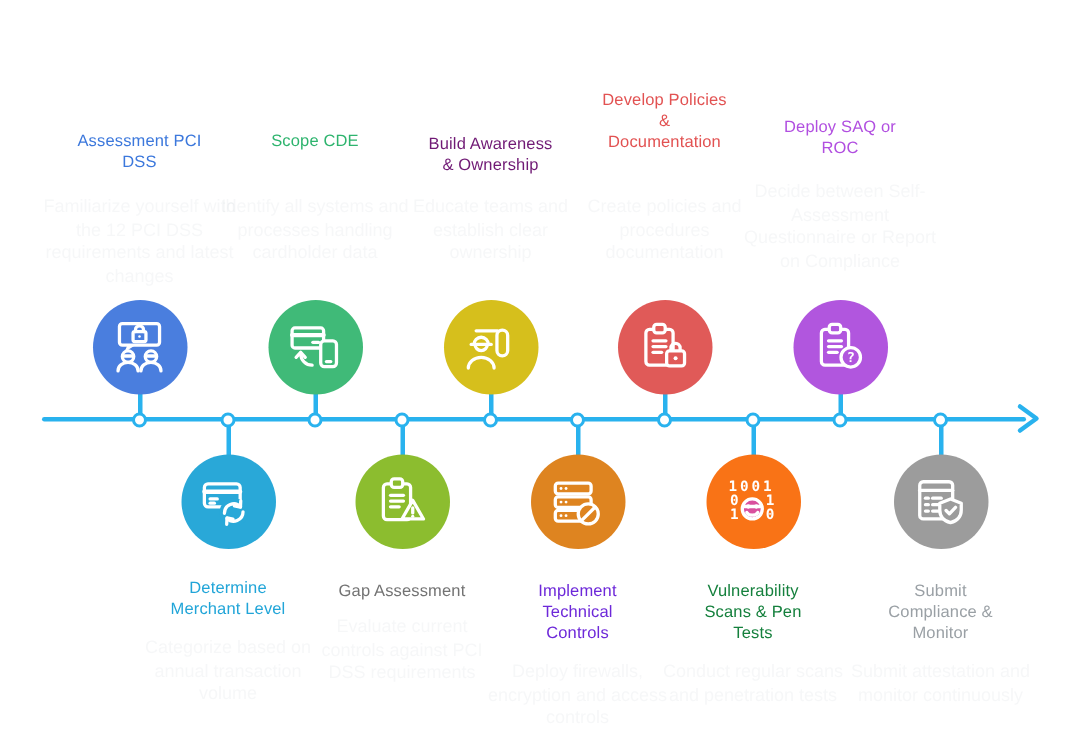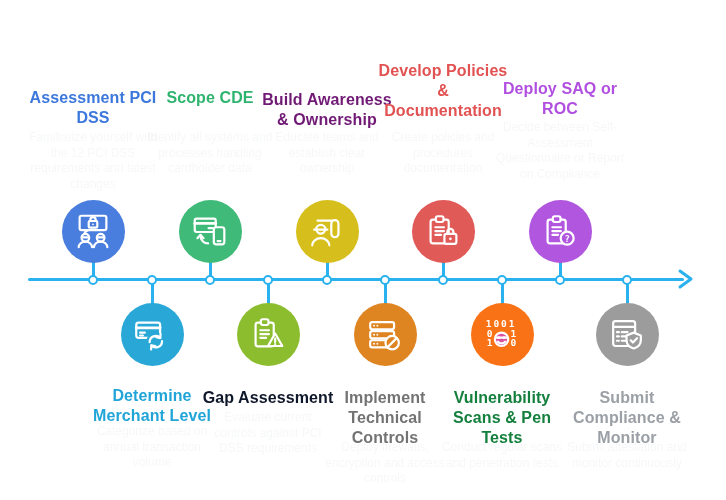--- a/index.html
+++ b/index.html
@@ -14,38 +14,38 @@
   .s5{left:152px}.s6{left:268px}.s7{left:385px}.s8{left:502px}.s9{left:627px}
   .circle{position:absolute;left:-31.5px;width:63px;height:63px;border-radius:50%;
           display:flex;align-items:center;justify-content:center;}
   .top .circle{top:200px}
   .bottom .circle{top:303px}
   .stem{position:absolute;left:-1.5px;width:3px;background:#29b2ee;}
   .top .stem{top:262px;height:17px;}
   .bottom .stem{top:281px;height:23px;}
   .node{position:absolute;top:274.5px;left:-5px;width:10px;height:10px;border-radius:50%;
         background:#fff;border:2.5px solid #29b2ee;box-sizing:border-box;}
-  .title{position:absolute;left:-72px;width:144px;text-align:center;font-weight:bold;
-         font-size:16px;line-height:1.26;white-space:pre-line;letter-spacing:.1px;}
+  .title{position:absolute;left:-72px;width:144px;text-align:center;font-weight:normal;
+         font-size:11px;line-height:1.26;white-space:pre-line;letter-spacing:.1px;}
   .desc{position:absolute;left:-66px;width:132px;text-align:center;font-size:12px;line-height:1.3;
         color:rgba(100,115,125,0.055);}
   
   .s0 .title{top:88px}.s1 .title{top:88px}.s2 .title{top:90px}.s3 .title{top:61px}.s4 .title{top:79px}
   .s5 .title{top:386px}.s6 .title{top:388px}.s7 .title{top:388px}.s8 .title{top:388px}.s9 .title{top:388px}
   .s0 .desc,.s1 .desc,.s2 .desc,.s3 .desc{top:130px}.s4 .desc{top:120px}
   .s5 .desc{top:424px}.s6 .desc{top:410px}.s7 .desc{top:440px}.s8 .desc{top:440px}.s9 .desc{top:440px}
   
   .bg-blue{background:#4a7ede}.t-blue{color:#3c78dc}
   .bg-green{background:#40ba78}.t-green{color:#2eb46e}
   .bg-yellow{background:#d6bf1c}.t-yellow{color:#701a75}
   .bg-red{background:#e05a58}.t-red{color:#e25252}
   .bg-purple{background:#b156de}.t-purple{color:#b14fe0}
   .bg-cyan{background:#29a8d8}.t-cyan{color:#21a5d8}
-  .bg-lgreen{background:#8cbd2f}.t-lgreen{color:#0f172a}
-  .bg-orange{background:#de8420}.t-orange{color:#737373}
+  .bg-lgreen{background:#8cbd2f}.t-lgreen{color:#737373}
+  .bg-orange{background:#de8420}.t-orange{color:#6d28d9}
   .bg-pink{background:#f97316}.t-pink{color:#15803d}
   .bg-gray{background:#9c9c9c}.t-gray{color:#9aa0a5}
   svg{display:block}
   .icon text{font-family:"DejaVu Sans Mono","Liberation Mono",monospace;font-weight:bold;fill:#fff;}
 </style>
 </head>
 <body>
 
 <div id="stage">
 

